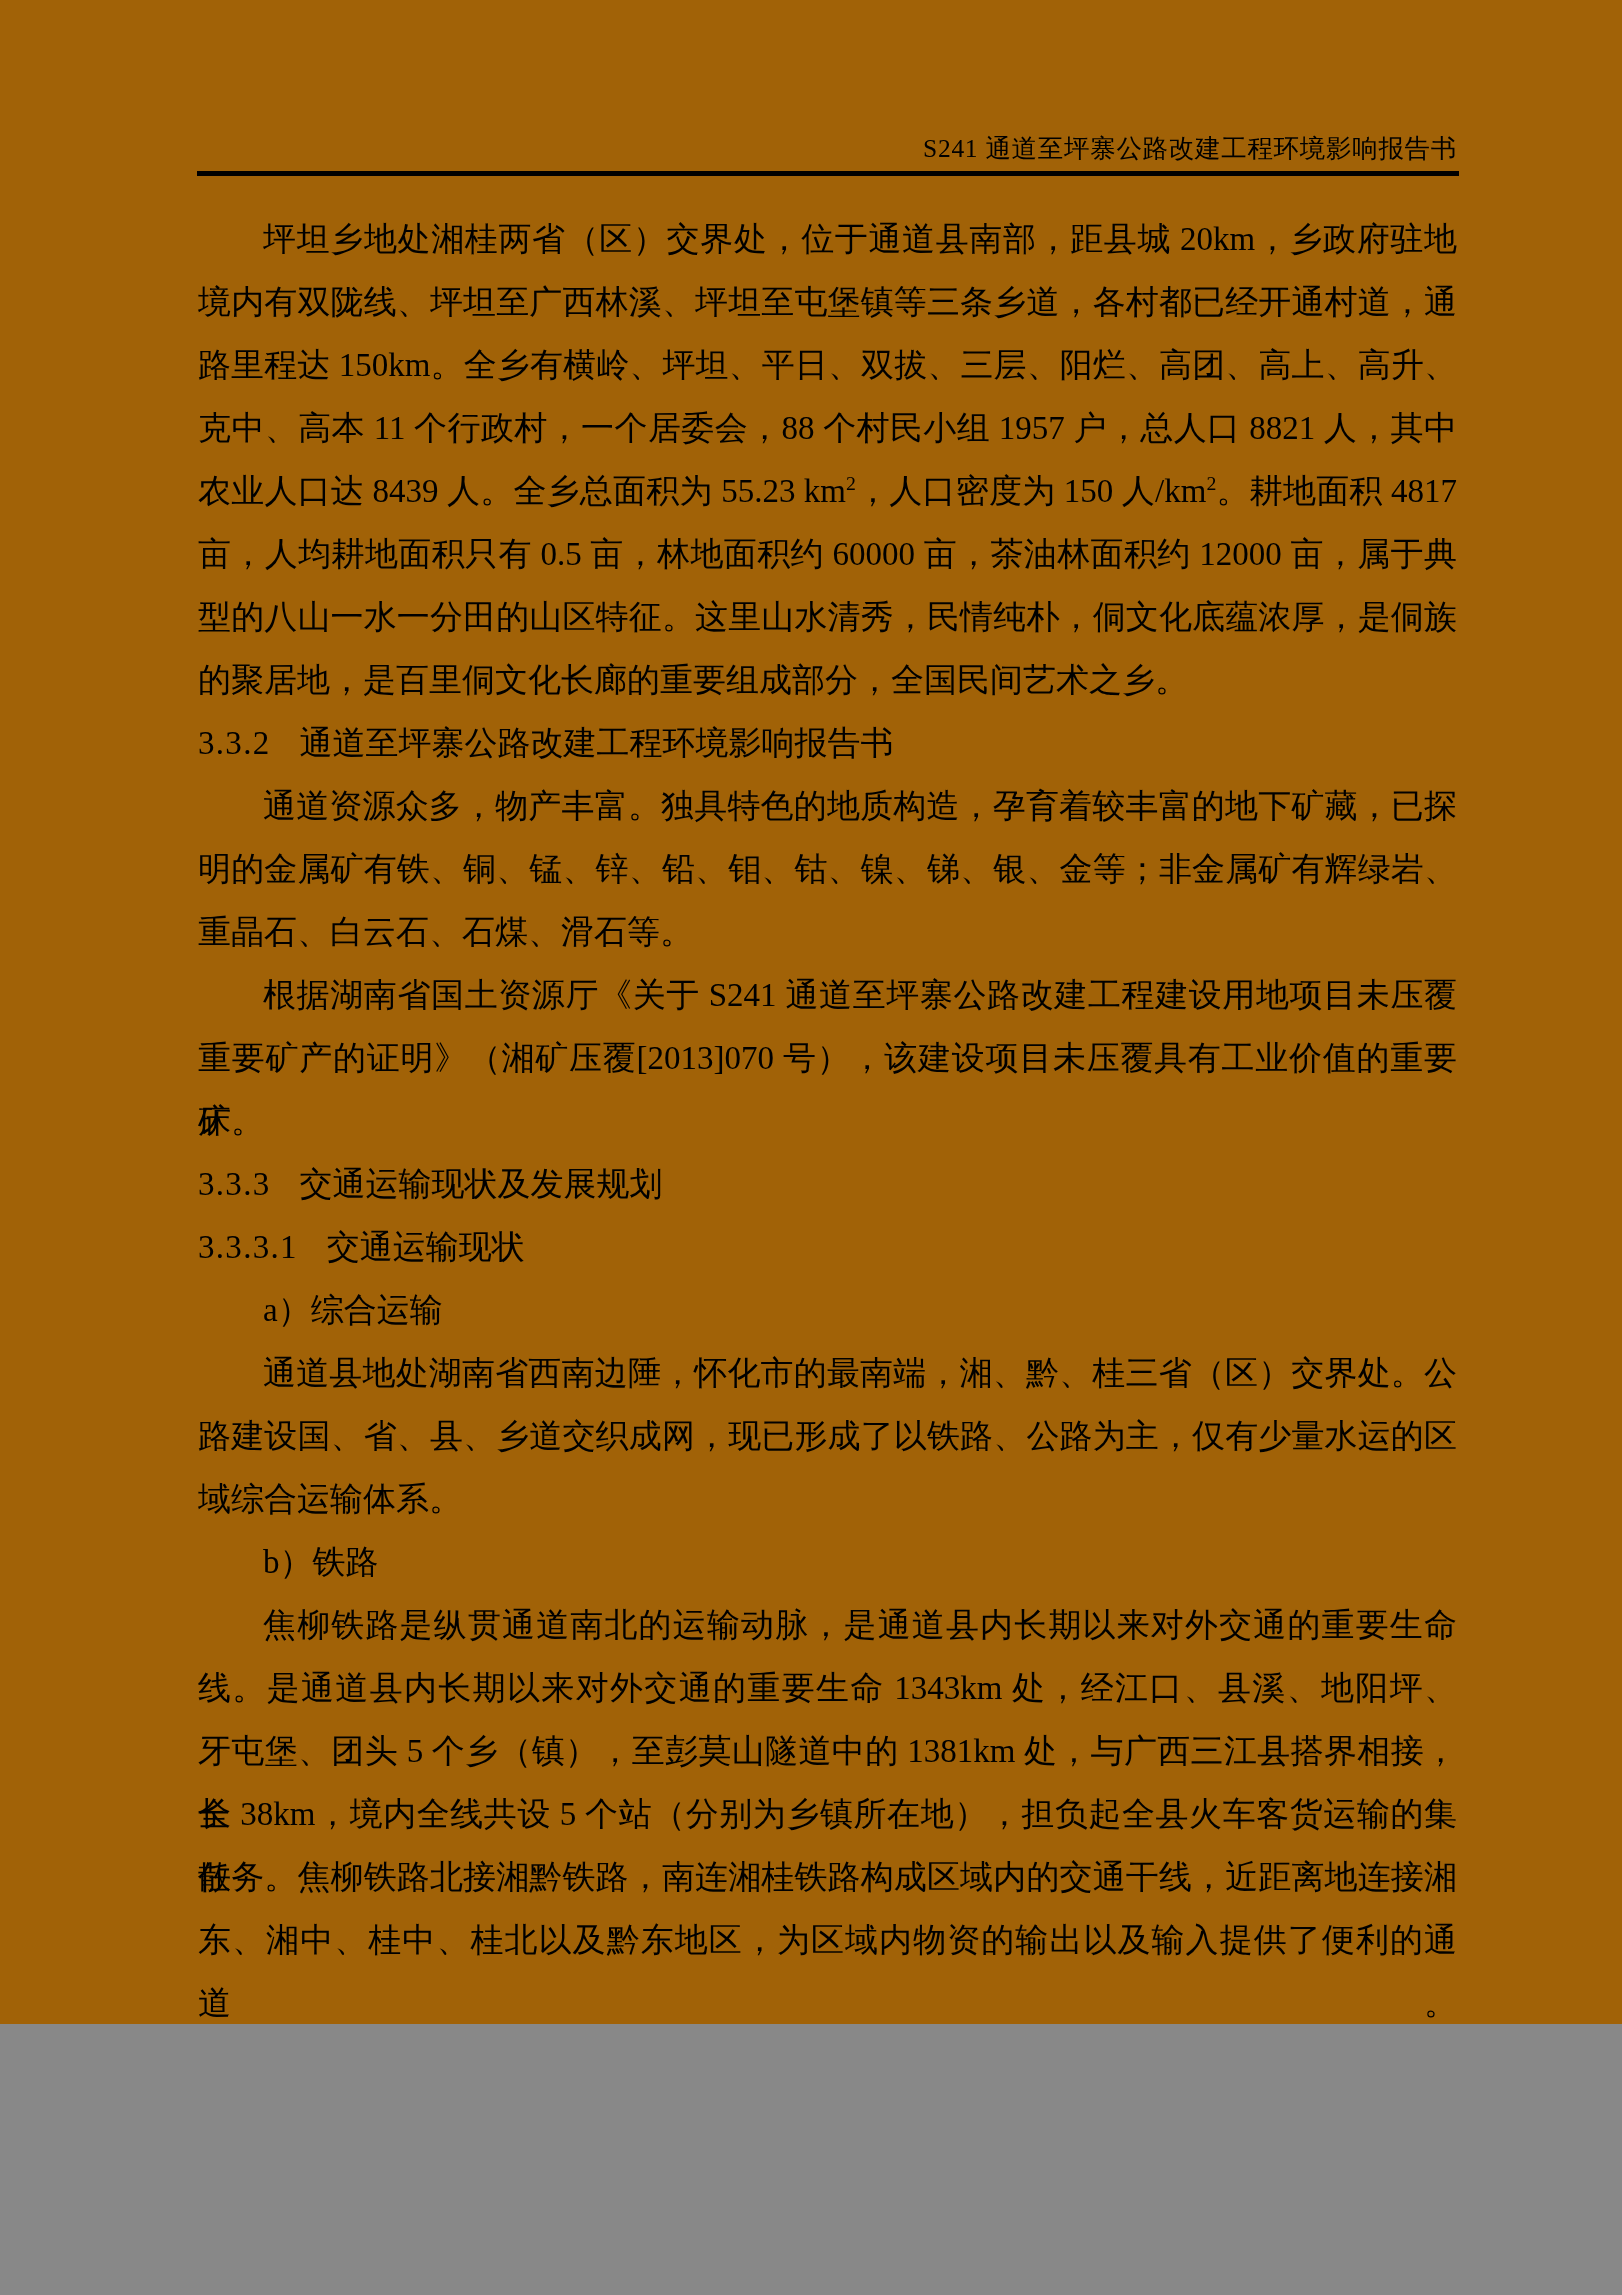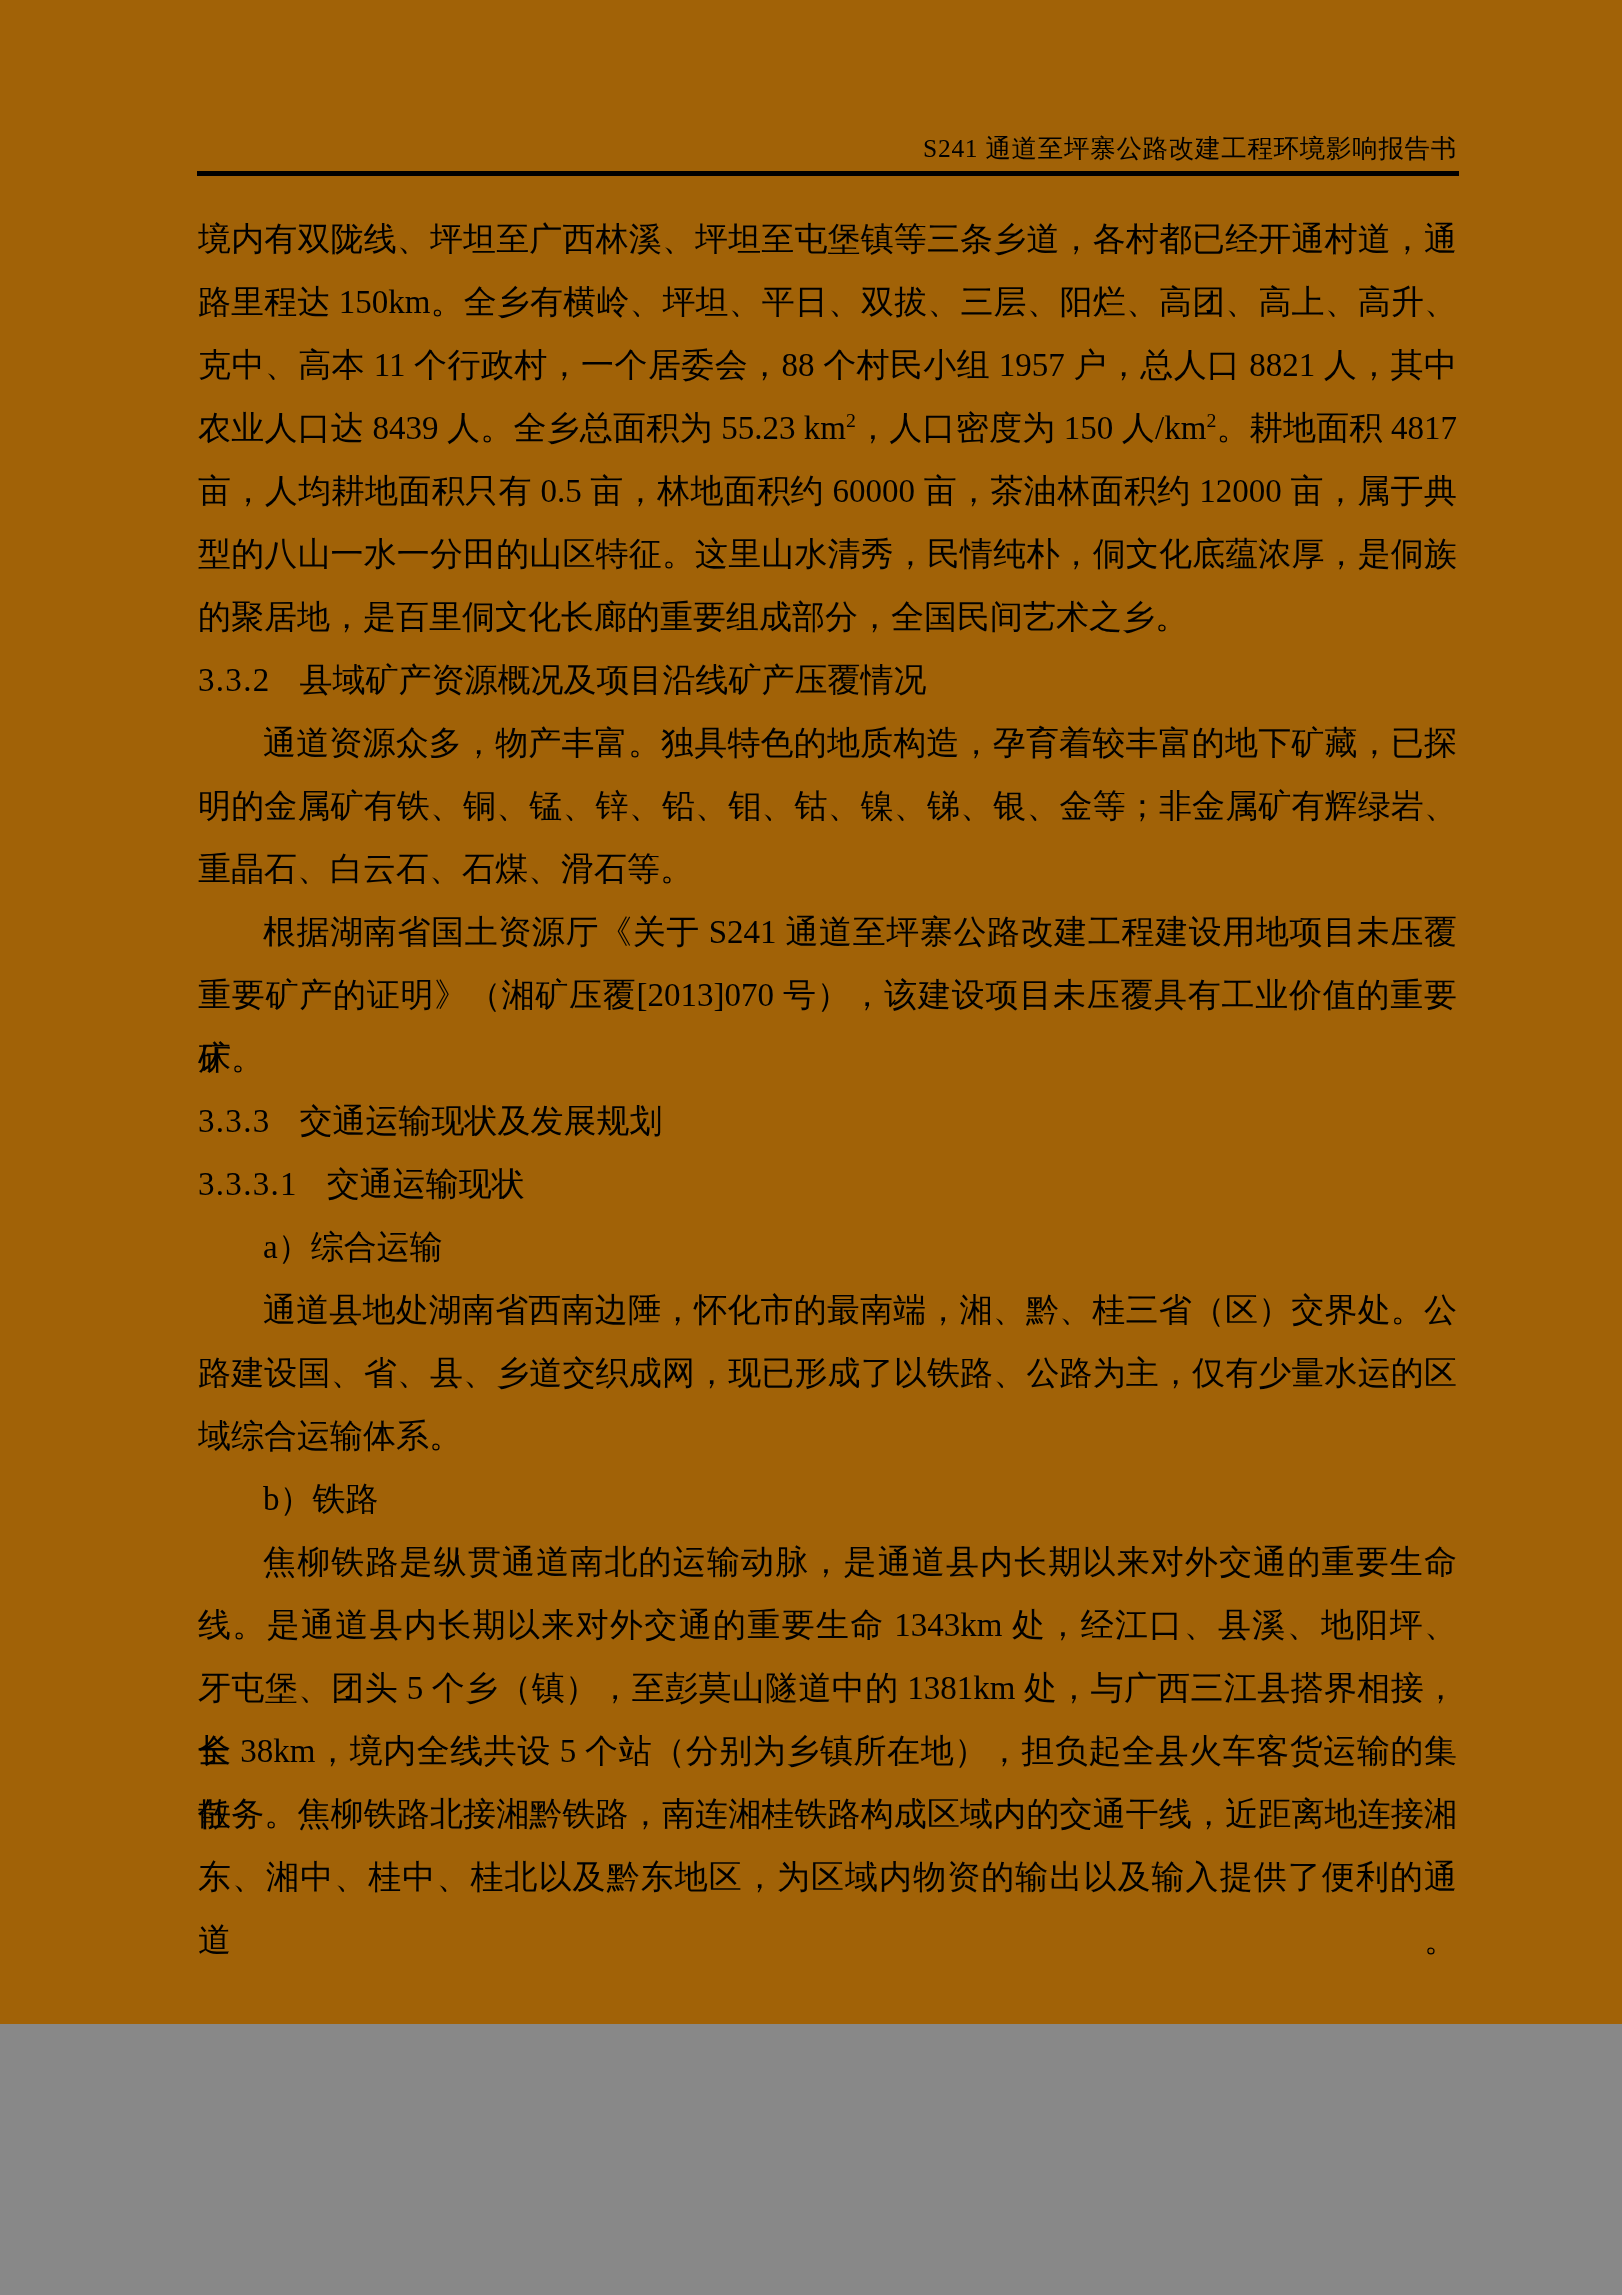--- a/index.html
+++ b/index.html
@@ -67,28 +67,29 @@
     padding-left:16px;
   }
 </style>
 </head>
 <body>
 
 <div class="page">
   <div class="header-title">S241 通道至坪寨公路改建工程环境影响报告书</div>
   <div class="header-rule"></div>
   <div class="body-text" id="body-text">
+      <div class="line indent justify"><span>坪坦乡地处湘桂两省（区）交界处，位于通道县南部，距县城 20km，乡政府驻地</span></div>
       <div class="line justify"><span>境内有双陇线、坪坦至广西林溪、坪坦至屯堡镇等三条乡道，各村都已经开通村道，通</span></div>
       <div class="line justify"><span>路里程达 150km。全乡有横岭、坪坦、平日、双拔、三层、阳烂、高团、高上、高升、</span></div>
       <div class="line justify"><span>克中、高本 11 个行政村，一个居委会，88 个村民小组 1957 户，总人口 8821 人，其中</span></div>
       <div class="line justify"><span>农业人口达 8439 人。全乡总面积为 55.23 km</span><sup>2</sup><span>，人口密度为 150 人/km</span><sup>2</sup><span>。耕地面积 4817</span></div>
       <div class="line justify"><span>亩，人均耕地面积只有 0.5 亩，林地面积约 60000 亩，茶油林面积约 12000 亩，属于典</span></div>
       <div class="line justify"><span>型的八山一水一分田的山区特征。这里山水清秀，民情纯朴，侗文化底蕴浓厚，是侗族</span></div>
       <div class="line"><span>的聚居地，是百里侗文化长廊的重要组成部分，全国民间艺术之乡。</span></div>
-      <div class="line"><span class="hnum">3.3.2</span><span>县域矿产资源概况及项目沿线矿产压覆情况</span></div>
+      <div class="line"><span class="hnum">3.3.2</span><span>通道至坪寨公路改建工程环境影响报告书</span></div>
       <div class="line indent justify"><span>通道资源众多，物产丰富。独具特色的地质构造，孕育着较丰富的地下矿藏，已探</span></div>
       <div class="line justify"><span>明的金属矿有铁、铜、锰、锌、铅、钼、钴、镍、锑、银、金等；非金属矿有辉绿岩、</span></div>
       <div class="line"><span>重晶石、白云石、石煤、滑石等。</span></div>
       <div class="line indent justify"><span>根据湖南省国土资源厅《关于 S241 通道至坪寨公路改建工程建设用地项目未压覆</span></div>
       <div class="line justify"><span>重要矿产的证明》（湘矿压覆[2013]070 号），该建设项目未压覆具有工业价值的重要矿</span></div>
       <div class="line"><span>床。</span></div>
       <div class="line"><span class="hnum">3.3.3</span><span>交通运输现状及发展规划</span></div>
       <div class="line"><span class="hnum">3.3.3.1</span><span>交通运输现状</span></div>
       <div class="line indent"><span>a）综合运输</span></div>
       <div class="line indent justify"><span>通道县地处湖南省西南边陲，怀化市的最南端，湘、黔、桂三省（区）交界处。公</span></div>

